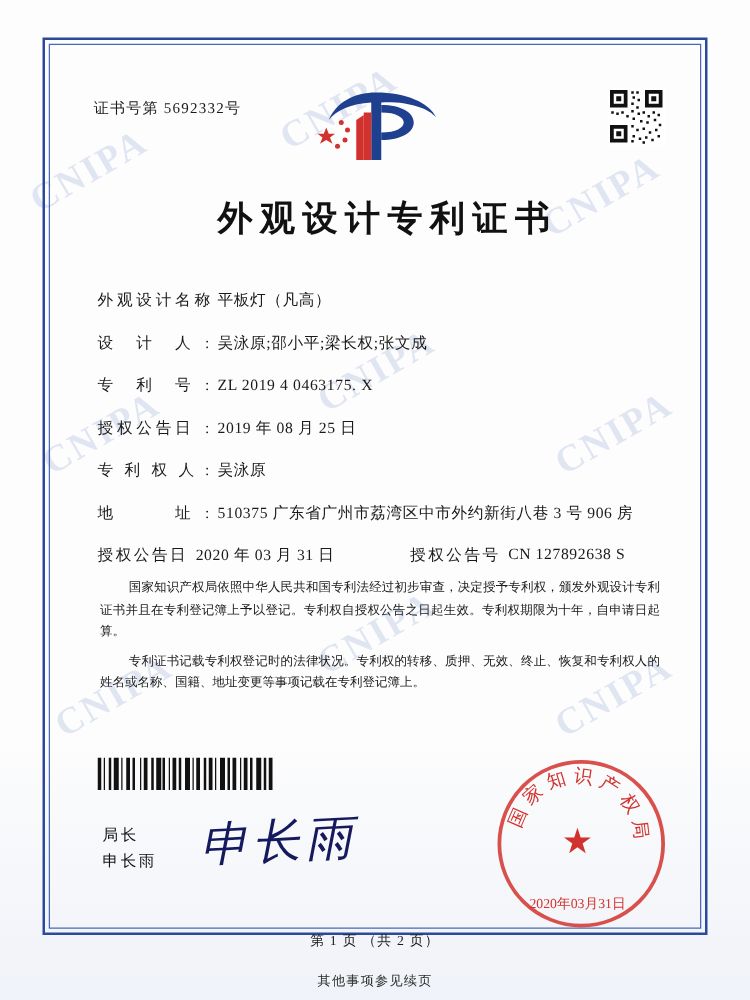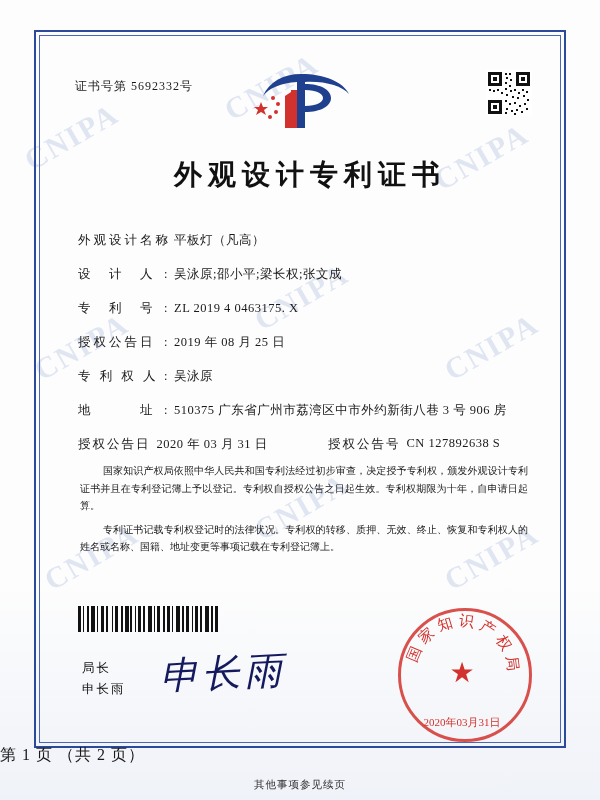--- a/index.html
+++ b/index.html
@@ -255,22 +255,22 @@
   .seal-text {
     position: absolute;
     left: 0; top: 0;
     width: 128px; height: 128px;
   }
   
   .page-no {
     position: absolute;
     left: 0; right: 0;
     top: 745px;
-    text-align: left;
-    font-size: 16px;
+    text-align: center;
+    font-size: 11px;
     color: #1a1a1a;
     letter-spacing: 1px;
     font-family: "Liberation Serif", serif;
   }
   .footer-note {
     position: absolute;
     left: 0; right: 0;
     top: 778px;
     text-align: center;
     font-size: 10.5px;

